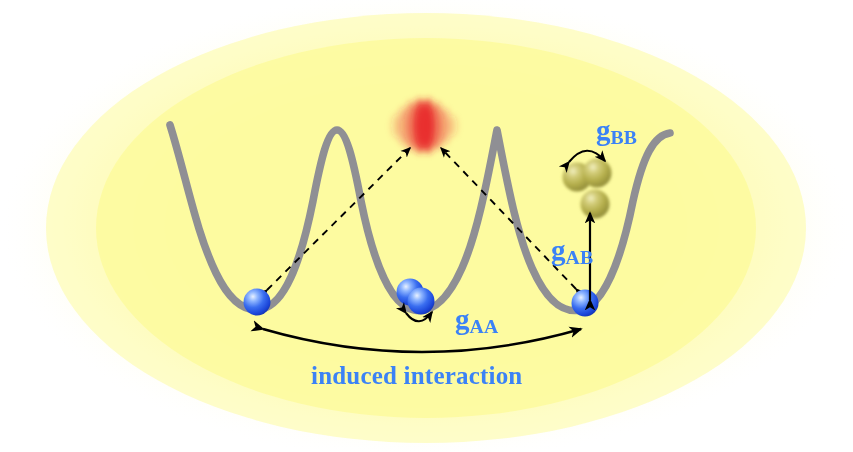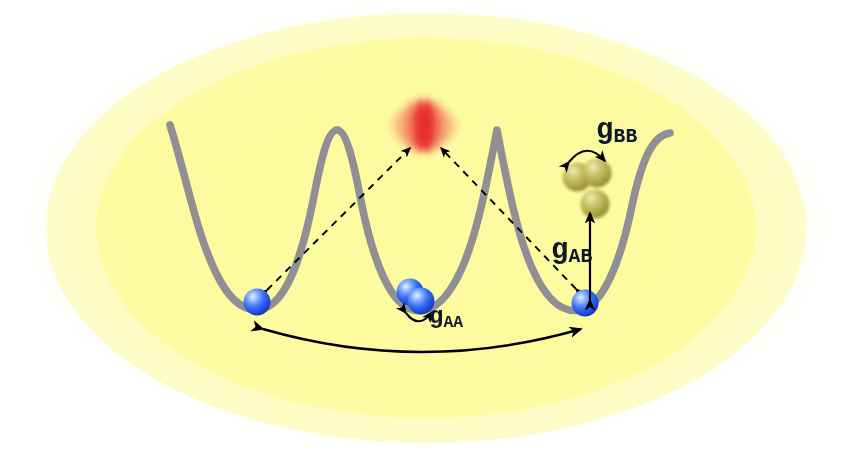--- a/index.html
+++ b/index.html
@@ -20,38 +20,38 @@
     left: 0; top: 0;
     width: 853px; height: 452px;
   }
   #scene {
     position: absolute;
     left: 0; top: 0;
     width: 853px; height: 452px;
   }
   .label {
     position: absolute;
-    font-family: Liberation Mono, monospace;
+    font-family: Liberation Serif, serif;
     font-weight: bold;
-    color: #0f172a;
+    color: #3b82f6;
     white-space: nowrap;
     line-height: 1;
     user-select: none;
   }
   .label .sub {
     font-size: 0.68em;
     font-weight: bold;
     vertical-align: baseline;
     position: relative;
     top: 0.22em;
     letter-spacing: 0.01em;
   }
   #label-gbb { left: 596px; top: 116px; font-size: 29px; }
   #label-gab { left: 551px; top: 236px; font-size: 29px; }
-  #label-gaa { left: 429px; top: 305px; font-size: 24px; }
+  #label-gaa { left: 455px; top: 305px; font-size: 29px; }
   #label-induced {
     left: 311px; top: 363px;
     font-size: 25px;
     letter-spacing: 0.2px;
   }
 </style>
 </head>
 <body>
 
 <div id="stage">
@@ -187,14 +187,15 @@
       <path d="M 263 329 Q 422 375 581 329" fill="none" stroke="#000000" stroke-width="2.4" marker-start="url(#arrowStartSm)" marker-end="url(#arrowEndSm)"></path>
     </g>
   </svg>
 
   <div class="label" id="label-gbb"><span>g</span><span class="sub">BB</span></div>
 
   <div class="label" id="label-gab"><span>g</span><span class="sub">AB</span></div>
 
   <div class="label" id="label-gaa"><span>g</span><span class="sub">AA</span></div>
 
+  <div class="label" id="label-induced">induced interaction</div>
 
 </div>
 
 </body></html>

